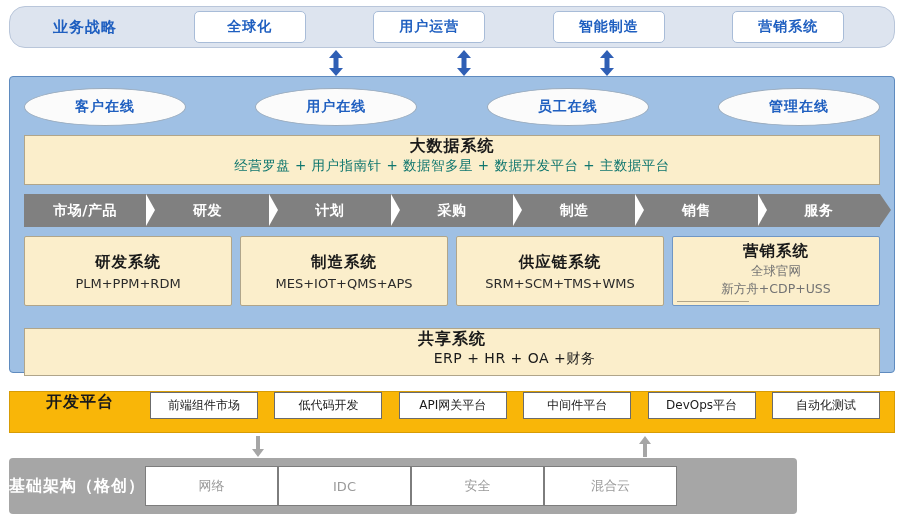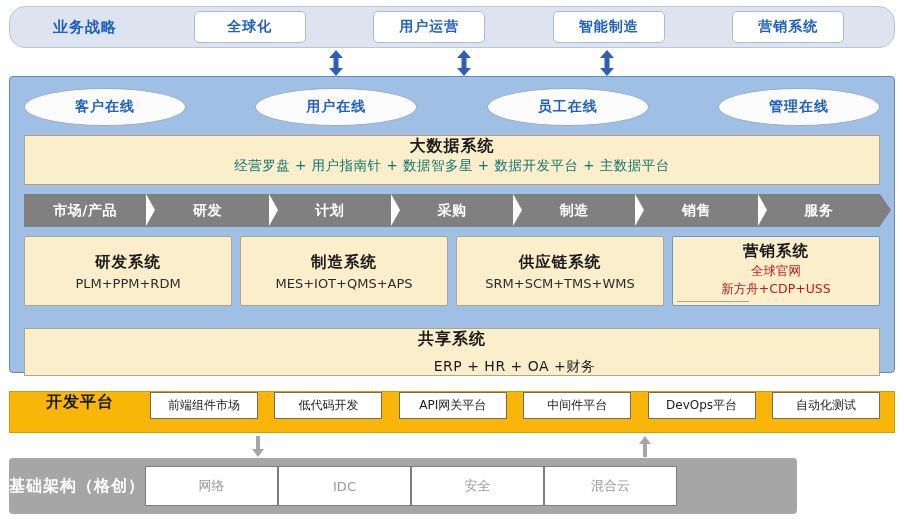--- a/index.html
+++ b/index.html
@@ -206,21 +206,21 @@
     color: #1a1a1a;
     letter-spacing: 1px;
   }
   .sys-sub {
     font-size: 13px;
     color: #2b2b2b;
     margin-top: 3px;
   }
   .sys-sub-small {
     font-size: 12.5px;
-    color: #b91c1c;
+    color: #737373;
     margin-top: 1px;
   }
   .sys-card.marketing {
     border: 1px solid #6f96c4;
     justify-content: flex-start;
     padding-top: 4px;
     position: relative;
   }
   .sys-card.marketing .inner-notch {
     position: absolute;
@@ -229,21 +229,20 @@
     width: 72px;
     height: 1px;
     background: #b0a58a;
   }
 
   
   .shared-row {
     height: 48px;
     display: flex;
     align-items: center;
-    gap: 8px;
   }
   .shared-title {
     width: 218px;
     text-align: center;
     font-weight: bold;
     font-size: 16px;
     color: #1a1a1a;
     letter-spacing: 1px;
   }
   .shared-desc {

